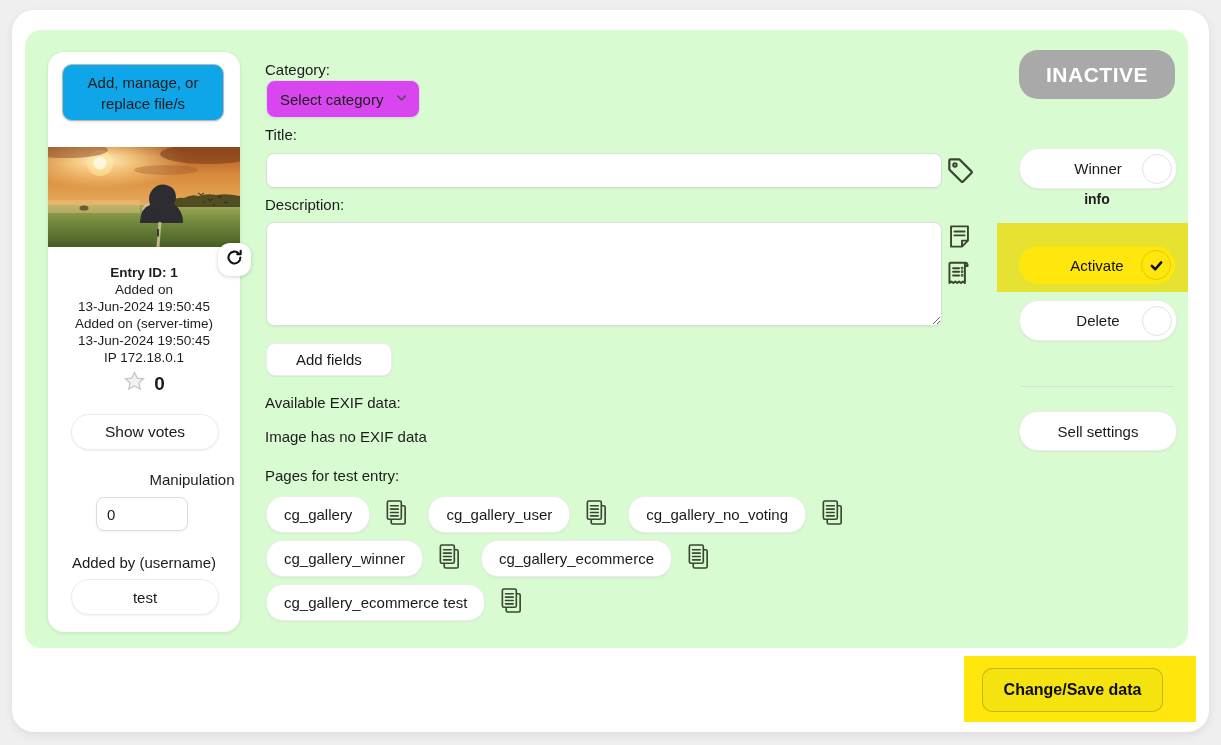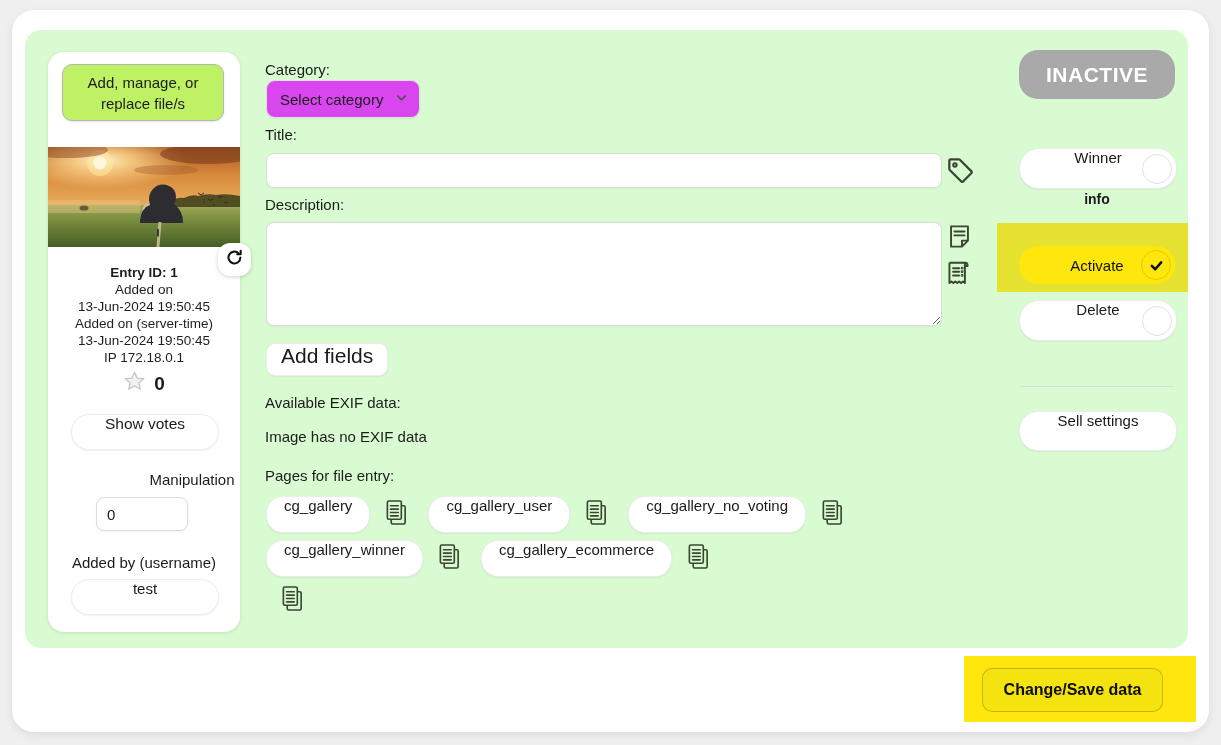--- a/index.html
+++ b/index.html
@@ -2,42 +2,42 @@
 <html><head>
 <meta charset="utf-8">
 <style>
   html,body{margin:0;padding:0;background:#efefef;font-family:"Liberation Sans",sans-serif;color:#1c1c1c;}
   #app{position:relative;width:1221px;height:745px;overflow:hidden;background:#efefef;}
   .card{position:absolute;left:12px;top:10px;width:1197px;height:722px;background:#ffffff;border-radius:22px;box-shadow:0 3px 10px rgba(0,0,0,.08);}
   .panel{position:absolute;left:25px;top:30px;width:1163px;height:618px;background:#d9fbd1;border-radius:16px;}
 
   
   .file-card{position:absolute;left:48px;top:52px;width:192px;height:580px;background:#fff;border-radius:16px;box-shadow:0 1px 4px rgba(0,0,0,.10);}
-  .add-file-btn{position:absolute;left:14px;top:12px;width:162px;height:57px;background:#bef264;border:1px solid #b7b7b7;border-radius:10px;box-shadow:0 1px 2px rgba(0,0,0,.12);font-size:15px;line-height:1.4;display:flex;align-items:center;justify-content:center;text-align:center;cursor:pointer;padding:0 8px;box-sizing:border-box;}
+  .add-file-btn{position:absolute;left:14px;top:12px;width:162px;height:57px;background:#0ea5e9;border:1px solid #b7b7b7;border-radius:10px;box-shadow:0 1px 2px rgba(0,0,0,.12);font-size:15px;line-height:1.4;display:flex;align-items:center;justify-content:center;text-align:center;cursor:pointer;padding:0 8px;box-sizing:border-box;}
   .entry-image{position:absolute;left:0;top:95px;width:192px;height:100px;overflow:hidden;}
   .refresh-btn{position:absolute;right:-11px;top:191px;width:33px;height:33px;background:#fff;border:none;border-radius:12px;box-shadow:0 1px 4px rgba(0,0,0,.18);display:flex;align-items:center;justify-content:center;cursor:pointer;}
   .meta{position:absolute;left:0;top:212px;width:100%;text-align:center;font-size:13.5px;line-height:17px;color:#1e1e1e;}
   .meta .b{font-weight:bold;}
   .votes-row{position:absolute;left:0;top:318px;width:100%;display:flex;align-items:center;justify-content:center;gap:8px;}
   .votes-count{font-size:19px;font-weight:bold;}
-  .pill{background:#fff;border:1px solid #ececec;border-radius:18px;box-shadow:0 1px 2px rgba(0,0,0,.06);font-size:15px;display:flex;justify-content:center;cursor:pointer;color:#1a1a1a;}
+  .pill{background:#fff;border:1px solid #ececec;border-radius:18px;box-shadow:0 1px 2px rgba(0,0,0,.06);font-size:15px;display:flex;align-items:center;justify-content:center;cursor:pointer;color:#1a1a1a;}
   .show-votes{position:absolute;left:23px;top:362px;width:146px;height:34px;font-size:15.5px;}
   .manip-label{position:absolute;left:0;top:419px;width:100%;text-align:center;font-size:15px;padding-left:48px;}
   .manip-input{position:absolute;left:48px;top:445px;width:92px;height:34px;border:1px solid #dcdcdc;border-radius:8px;box-shadow:0 1px 2px rgba(0,0,0,.05);font-size:15px;padding:0 10px;box-sizing:border-box;font-family:"Liberation Sans",sans-serif;color:#1a1a1a;}
   .addedby-label{position:absolute;left:0;top:502px;width:100%;text-align:center;font-size:15px;}
   .addedby-btn{position:absolute;left:23px;top:527px;width:146px;height:34px;}
 
   
   .lbl{position:absolute;font-size:15px;color:#1c1c1c;}
   .select-box{position:absolute;left:266px;top:80px;width:154px;height:38px;background:#d946ef;border:1px solid #dedede;border-radius:9px;box-shadow:0 1px 2px rgba(0,0,0,.06);display:flex;align-items:center;justify-content:space-between;padding:0 10px 0 13px;box-sizing:border-box;font-size:15px;cursor:pointer;}
   .text-input{position:absolute;background:#fff;border:1px solid #dcdcdc;border-radius:8px;box-shadow:0 1px 2px rgba(0,0,0,.05);font-size:15px;padding:0 12px;box-sizing:border-box;font-family:"Liberation Sans",sans-serif;}
   .title-input{left:266px;top:153px;width:676px;height:35px;}
   .desc-area{position:absolute;left:266px;top:222px;width:676px;height:104px;background:#fff;border:1px solid #dcdcdc;border-radius:8px;box-shadow:0 1px 2px rgba(0,0,0,.05);resize:both;font-family:"Liberation Sans",sans-serif;font-size:15px;padding:8px 12px;box-sizing:border-box;}
   .icon-abs{position:absolute;cursor:pointer;display:block;}
-  .add-fields{position:absolute;left:266px;top:343px;height:31px;padding:0 14px;border-radius:9px;font-size:21px;}
+  .add-fields{position:absolute;left:266px;top:343px;height:31px;padding:0 29px;border-radius:9px;font-size:15px;}
   .static-txt{position:absolute;font-size:15px;color:#1c1c1c;}
   .pages-row{position:absolute;left:266px;display:flex;align-items:center;}
   .page-pair{display:flex;align-items:center;margin-right:19px;}
   .page-btn{height:35px;padding:0 17px;border-radius:17px;}
   .copy-icon{margin-left:14px;cursor:pointer;display:block;}
 
   
   .status-badge{position:absolute;left:1019px;top:50px;width:156px;height:49px;background:#a9a9a9;border-radius:19px;color:#fff;font-weight:800;font-size:21px;letter-spacing:.5px;display:flex;align-items:center;justify-content:center;}
   .toggle-pill{position:absolute;left:1019px;width:156px;height:39px;border-radius:20px;position:absolute;}
   .toggle-circle{position:absolute;right:4px;top:50%;transform:translateY(-50%);width:30px;height:30px;border-radius:50%;background:transparent;border:1px solid #e2e2e2;box-sizing:border-box;display:flex;align-items:center;justify-content:center;}
@@ -178,21 +178,21 @@
         <circle cx="15" cy="11" r=".4" fill="#3a4632"></circle>
         <circle cx="15" cy="14" r=".4" fill="#3a4632"></circle>
       </svg>
   </span>
 
   <div class="pill add-fields">Add fields</div>
 
   <div class="static-txt" style="left:265px;top:394px;">Available EXIF data:</div>
   <div class="static-txt" style="left:265px;top:428px;">Image has no EXIF data</div>
 
-  <div class="static-txt" style="left:265px;top:467px;">Pages for file entry:</div>
+  <div class="static-txt" style="left:265px;top:467px;">Pages for test entry:</div>
 
   <div class="pages-row" style="top:540px;">
     <div class="page-pair">
       <div class="pill page-btn">cg_gallery_winner</div>
       <span class="copy-icon"><svg width="25" height="29" viewBox="0 0 26 30" fill="none" stroke="#3a4632" stroke-width="1.7">
             <rect x="7.5" y="8" width="14.5" height="19" rx="1.5"></rect>
             <rect x="3.5" y="3" width="14.5" height="19" rx="1.5" fill="#d9fbd1"></rect>
             <path d="M6.8 8h8M6.8 11.5h8M6.8 15h8M6.8 18.5h8" stroke-linecap="round"></path>
           </svg></span>
     </div>
@@ -228,20 +228,21 @@
       <span class="copy-icon"><svg width="25" height="29" viewBox="0 0 26 30" fill="none" stroke="#3a4632" stroke-width="1.7">
             <rect x="7.5" y="8" width="14.5" height="19" rx="1.5"></rect>
             <rect x="3.5" y="3" width="14.5" height="19" rx="1.5" fill="#d9fbd1"></rect>
             <path d="M6.8 8h8M6.8 11.5h8M6.8 15h8M6.8 18.5h8" stroke-linecap="round"></path>
           </svg></span>
     </div>
   </div>
 
   <div class="pages-row" style="top:584px;">
     <div class="page-pair">
+      <div class="pill page-btn">cg_gallery_ecommerce test</div>
       <span class="copy-icon"><svg width="25" height="29" viewBox="0 0 26 30" fill="none" stroke="#3a4632" stroke-width="1.7">
             <rect x="7.5" y="8" width="14.5" height="19" rx="1.5"></rect>
             <rect x="3.5" y="3" width="14.5" height="19" rx="1.5" fill="#d9fbd1"></rect>
             <path d="M6.8 8h8M6.8 11.5h8M6.8 15h8M6.8 18.5h8" stroke-linecap="round"></path>
           </svg></span>
     </div>
   </div>
 
   <div class="status-badge">INACTIVE</div>
 

